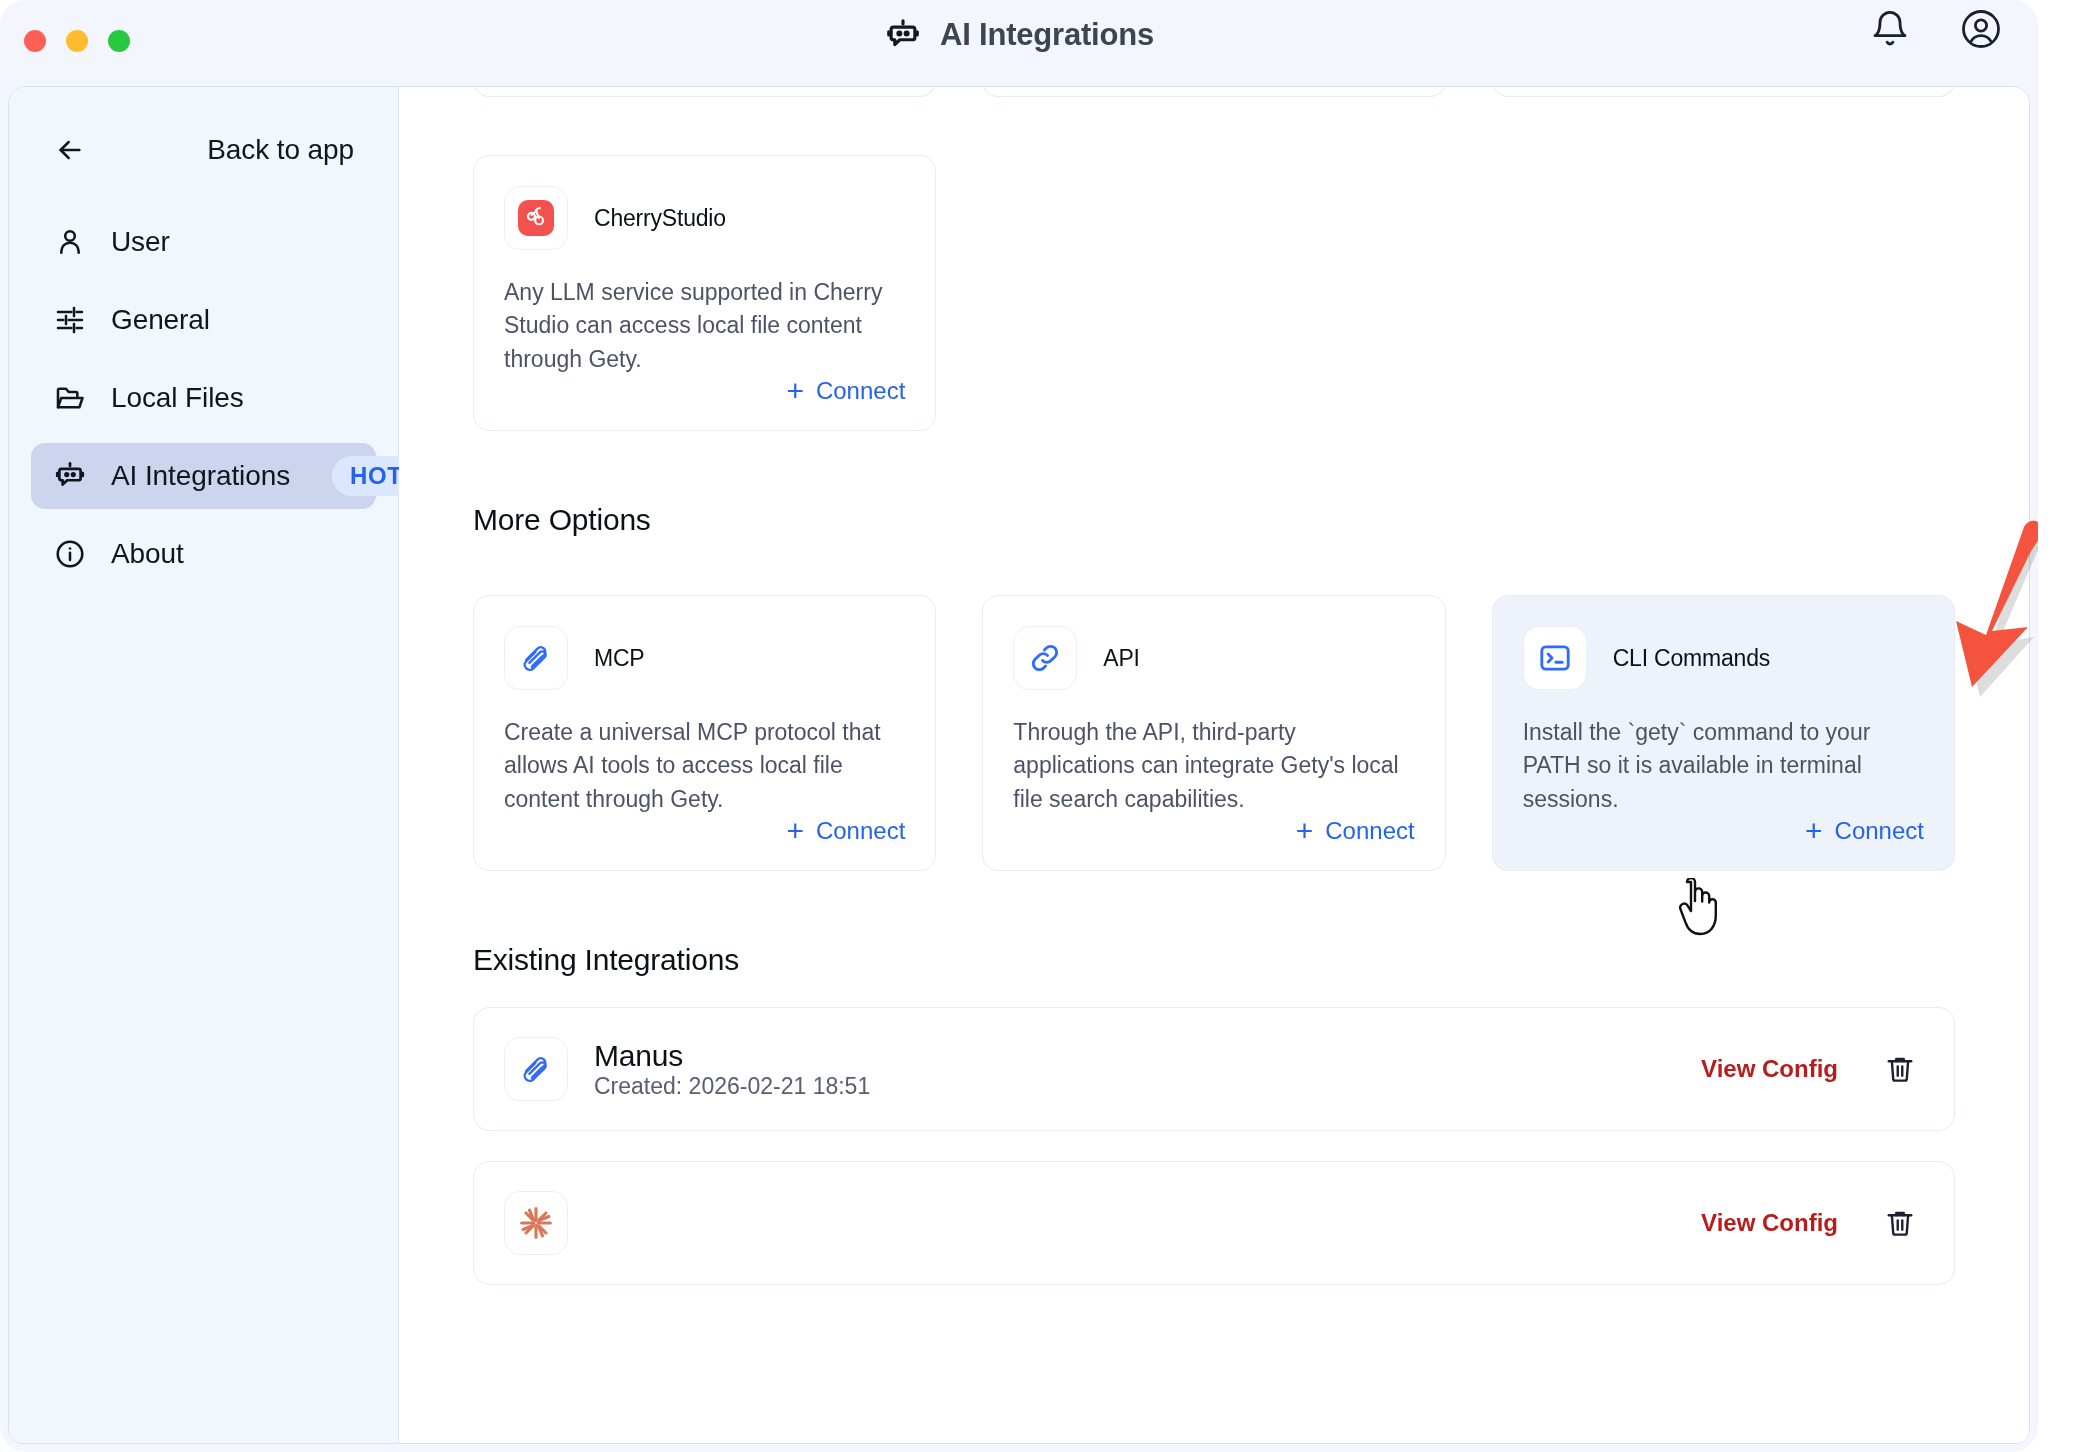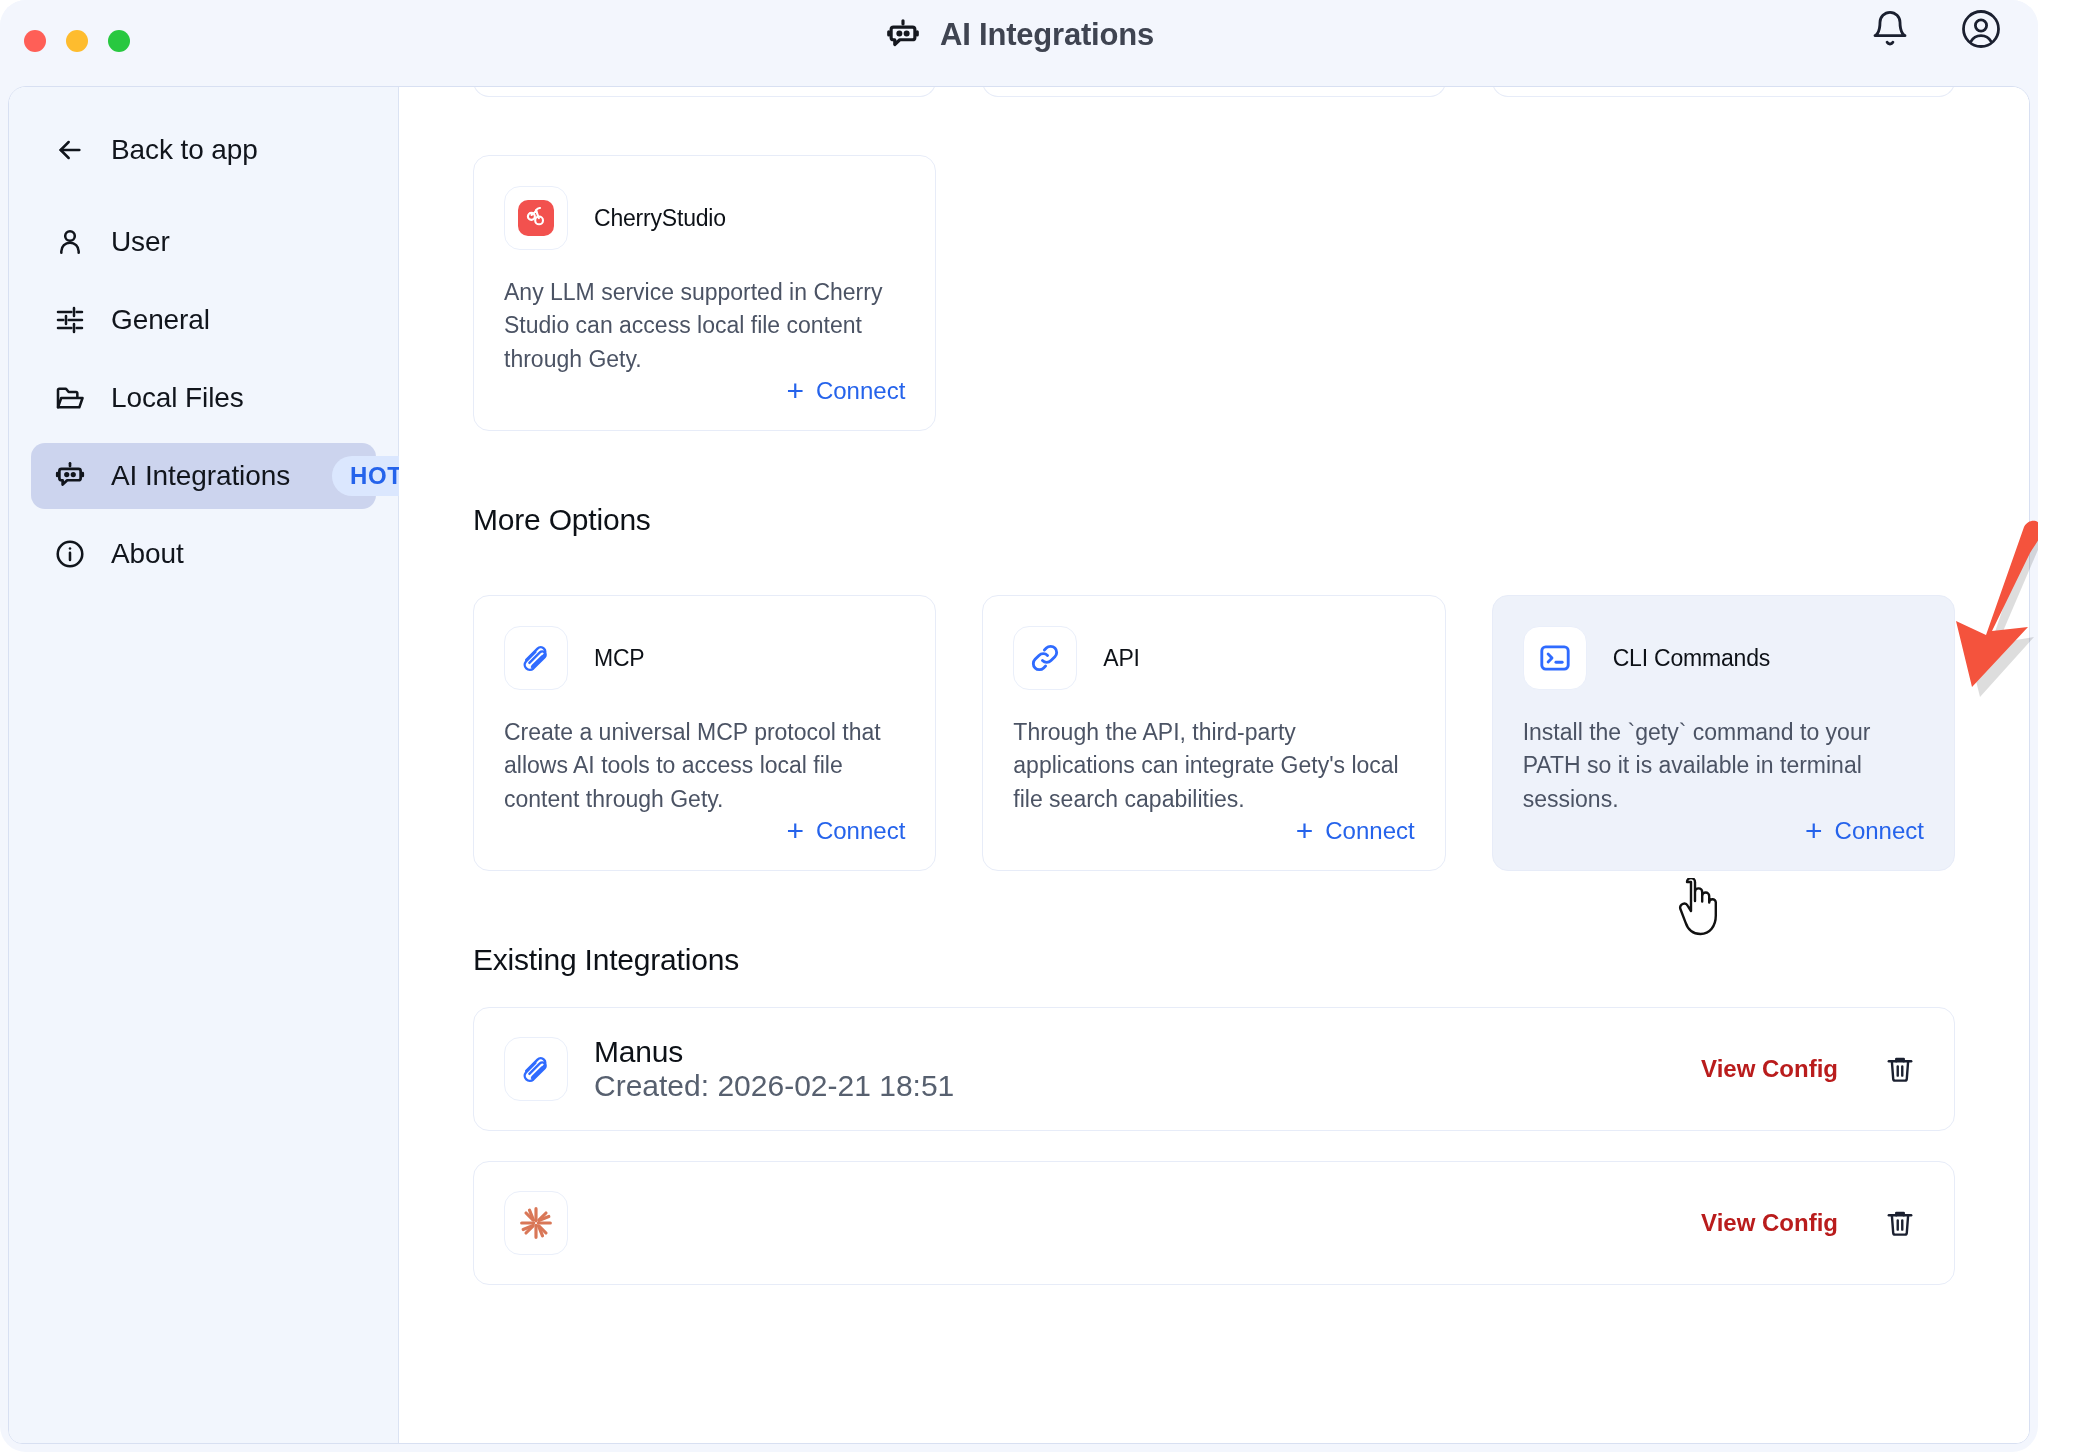--- a/index.html
+++ b/index.html
@@ -77,21 +77,21 @@
     border-radius: 14px;
     margin-bottom: 12px;
     cursor: pointer;
   }
   .nav-item .label {
     font-size: 28px;
     color: #11151c;
     letter-spacing: -0.1px;
     white-space: nowrap;
   }
-  .nav-item.back { margin-bottom: 26px; }
+  .nav-item.back { margin-bottom: 26px; justify-content: space-between; }
   .nav-item.active { background: #ccd4ee; }
   .nav-icon {
     width: 34px; height: 34px;
     display: flex; align-items: center; justify-content: center;
     flex: 0 0 34px;
   }
   .hot-badge {
     margin-left: 18px;
     background: #dbe7fe;
     color: #2563eb;
@@ -182,21 +182,21 @@
     margin-top: 30px;
     border: 1.5px solid #e7ecf8;
     border-radius: 16px;
     background: #fff;
     height: 124px;
     display: flex; align-items: center;
     padding: 0 34px 0 30px;
   }
   .int-left { display: flex; align-items: center; gap: 26px; }
   .int-meta .name { font-size: 30px; color: #0d1117; letter-spacing: -0.2px; }
-  .int-meta .created { font-size: 30px; color: #57606f; margin-top: 0; }
+  .int-meta .created { font-size: 23px; color: #57606f; margin-top: 0; }
   .int-right { margin-left: auto; display: flex; align-items: center; gap: 42px; }
   .view-config { color: #b91c1c; font-size: 24px; font-weight: bold; cursor: pointer; }
   .trash-btn { width: 40px; height: 40px; display: flex; align-items: center; justify-content: center; cursor: pointer; }
 
   
   .arrow-overlay {
     position: absolute;
     left: 1930px; top: 515px;
     width: 140px; height: 190px;
     pointer-events: none;

